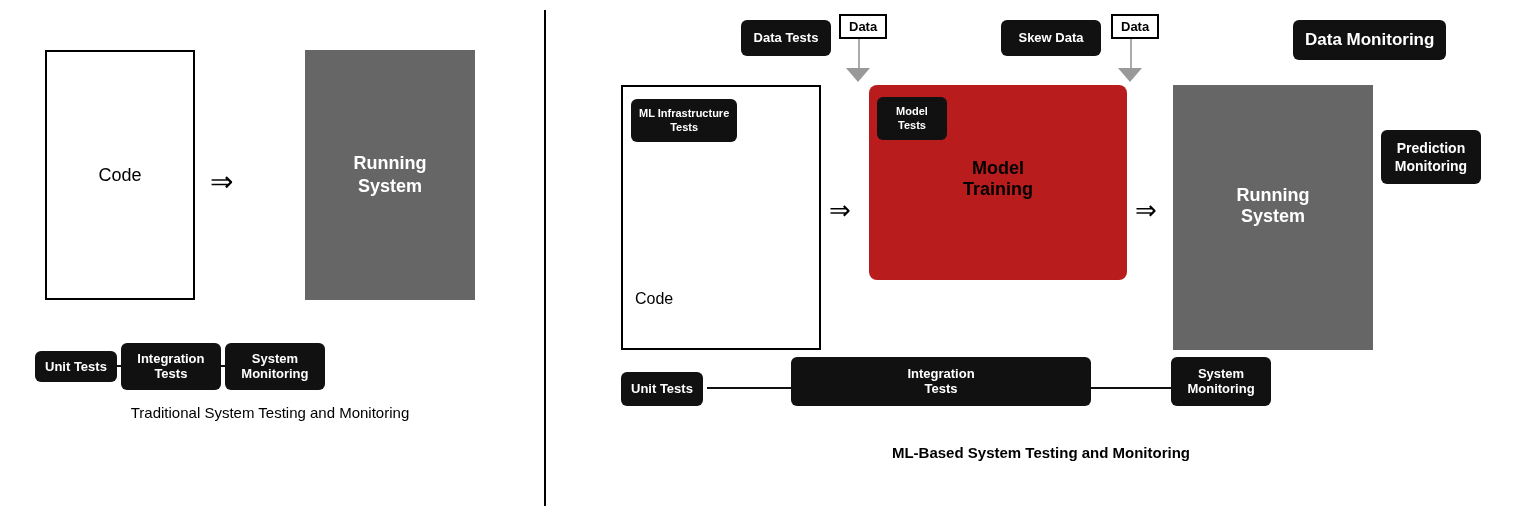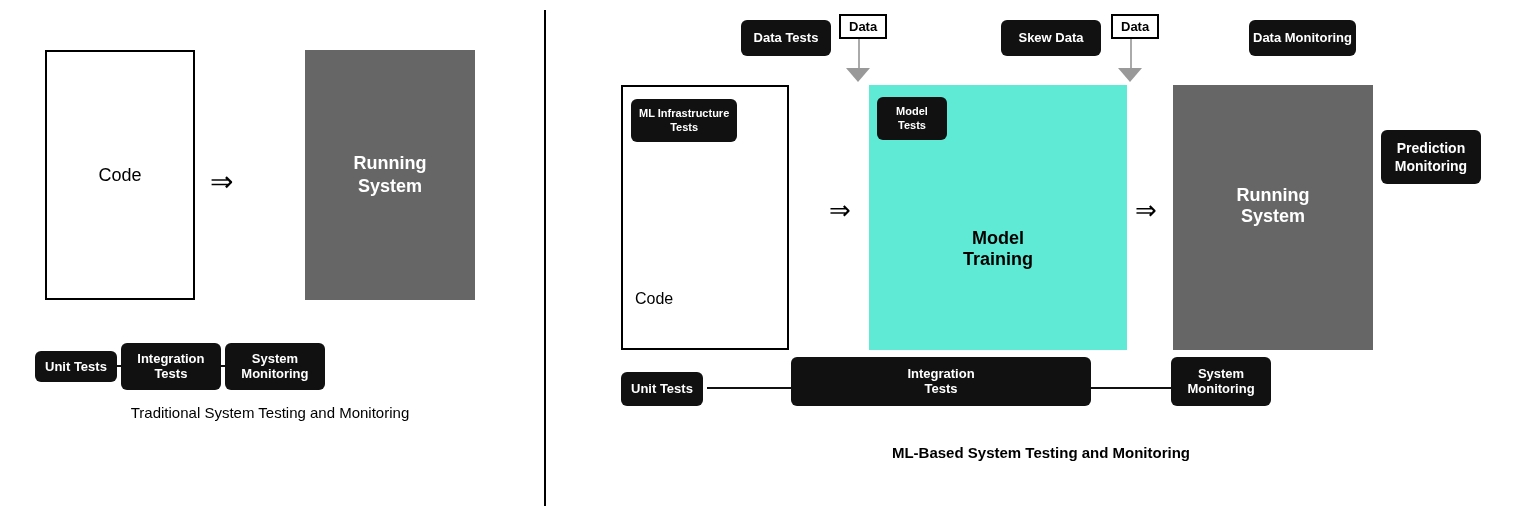--- a/index.html
+++ b/index.html
@@ -187,40 +187,40 @@
       </div>
 
       <div style="position:absolute; top:4px; left:500px; z-index:4; background:#fff; border:2px solid #000; padding:3px 8px; font-weight:bold; font-size:13px;">
         <span>Data</span>
       </div>
 
       <div style="position:absolute; top:28px; left:519px; width:2px; height:32px; background:#aaa; z-index:2;"></div>
       <div style="position:absolute; top:58px; left:507px; width:0; height:0; border-left:12px solid transparent; border-right:12px solid transparent; border-top:14px solid #999; z-index:2;"></div>
 
       <div style="position:absolute; top:10px; left:638px; z-index:3;">
-        <div class="badge" style="min-width:100px; font-size:13px; padding:10px 4px;">
+        <div class="badge" style="min-width:100px; font-size:17px; padding:10px 12px;margin-left:44px;">
           <span>Data
 Monitoring</span>
         </div>
       </div>
 
-      <div style="position:absolute; top:75px; left:10px; width:168px; height:265px; border:2px solid #000; background:#fff;">
+      <div style="position:absolute; top:75px; left:10px; width:200px; height:265px; border:2px solid #000; background:#fff;">
 
         <div style="position:absolute; top:12px; left:8px; z-index:2;">
           <div class="badge" style="font-size:11px; padding:7px 8px; line-height:1.3; min-width:80px;">
             <span>ML Infrastructure<br>Tests</span>
           </div>
         </div>
 
         <div style="position:absolute; bottom:40px; left:12px; font-size:16px; font-weight:normal;">Code</div>
       </div>
 
       <div style="position:absolute; top:185px; left:218px; font-size:26px; color:#000; z-index:3;">⇒</div>
 
-      <div style="position:absolute; top:75px; left:258px; width:258px; height:265px; background:#5eead4;">
+      <div style="position:absolute; top:75px; left:258px; width:258px; height:195px; background:#b91c1c;border-radius:8px;">
 
         <div style="position:absolute; top:12px; left:8px; z-index:2;">
           <div class="badge" style="font-size:11px; padding:7px 8px; line-height:1.3; min-width:70px;">
             <span>Model<br>Tests</span>
           </div>
         </div>
 
         <div style="position:absolute; bottom:80px; left:0; right:0; text-align:center; font-size:18px; font-weight:bold;">
           <span>Model<br>Training</span>
         </div>

